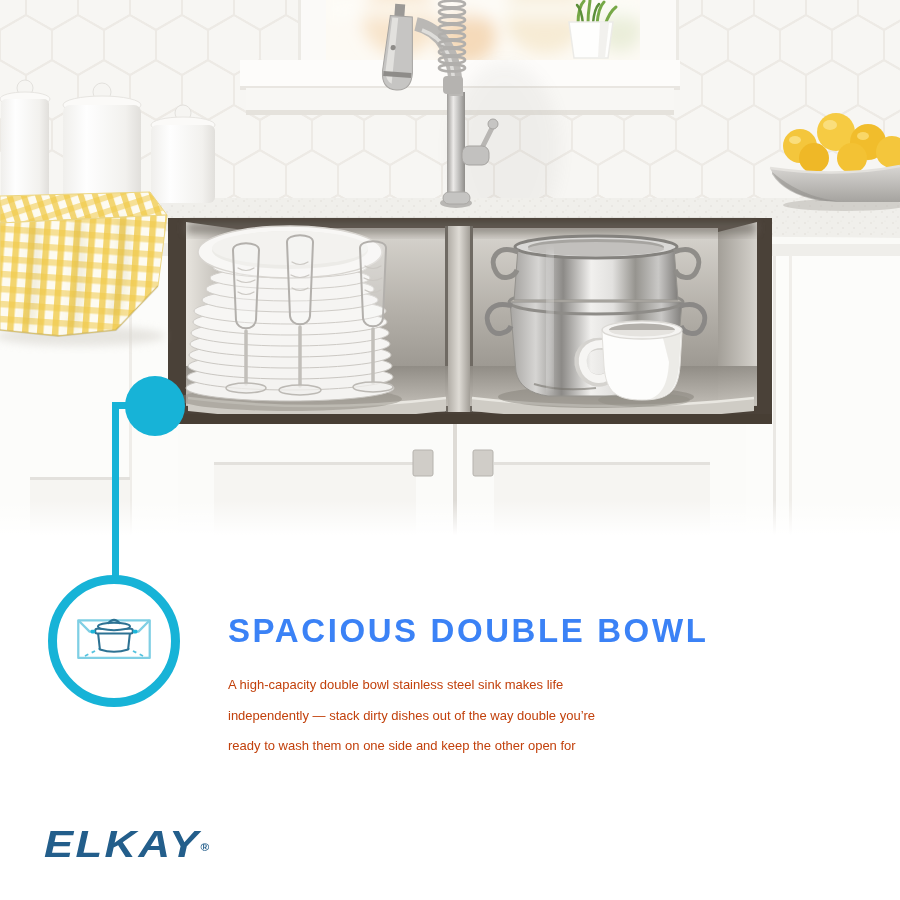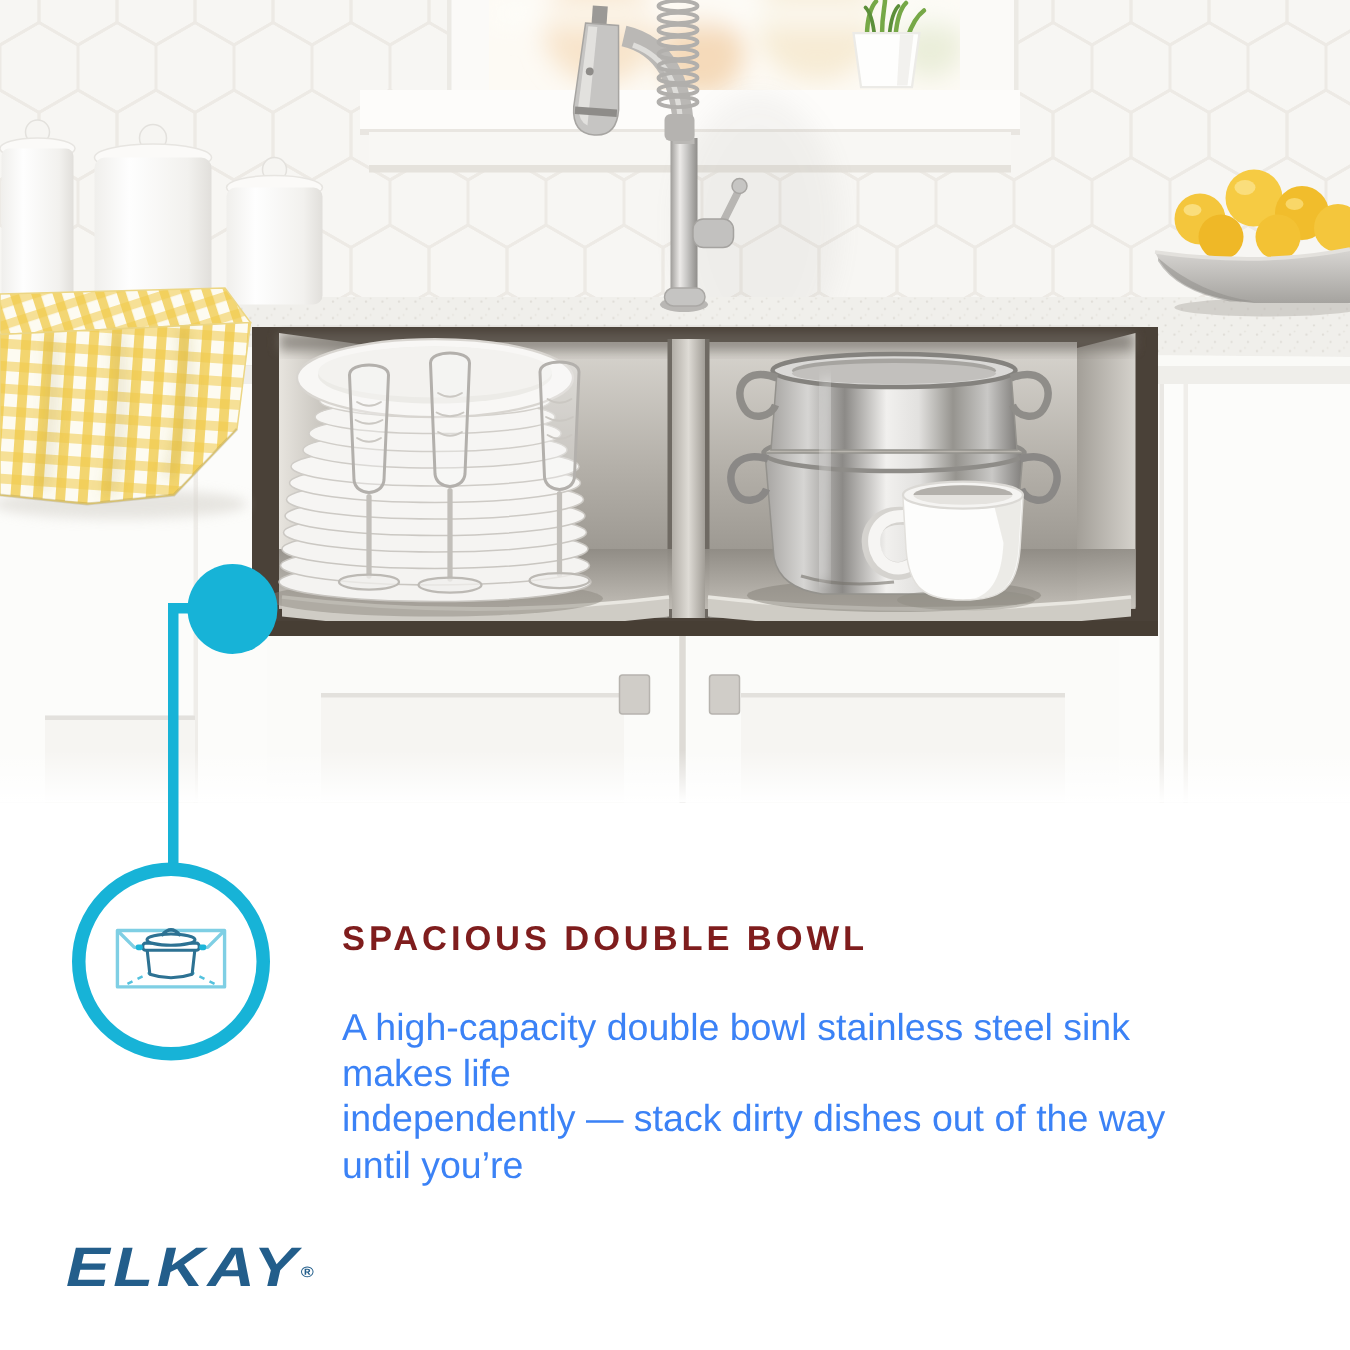--- a/index.html
+++ b/index.html
@@ -5,22 +5,22 @@
   html,body{margin:0;padding:0;background:#ffffff;}
   body{font-family:"Liberation Sans", sans-serif;}
   .stage{position:relative;width:900px;height:900px;background:#ffffff;overflow:hidden;}
   .photo{position:absolute;left:0;top:0;width:900px;height:535px;}
   
   .dot{position:absolute;left:125px;top:376px;width:60px;height:60px;border-radius:50%;background:#17b3d7;}
   .leader-h{position:absolute;left:112px;top:402px;width:48px;height:7px;background:#17b3d7;}
   .leader-v{position:absolute;left:112px;top:402px;width:7px;height:176px;background:#17b3d7;}
   .ring{position:absolute;left:48px;top:575px;width:132px;height:132px;border:9px solid #17b3d7;border-radius:50%;box-sizing:border-box;background:#ffffff;display:flex;align-items:center;justify-content:center;}
   
-  .headline{position:absolute;left:228px;top:612px;font-size:23px;font-weight:800;letter-spacing:2.6px;color:#7f1d1d;white-space:nowrap;}
-  .bodycopy{position:absolute;left:228px;top:670px;width:560px;font-size:25px;line-height:30.7px;color:#3b82f6;}
+  .headline{position:absolute;left:228px;top:612px;font-size:33px;font-weight:800;letter-spacing:2.6px;color:#3b82f6;white-space:nowrap;}
+  .bodycopy{position:absolute;left:228px;top:670px;width:560px;font-size:13px;line-height:30.7px;color:#c2410c;}
   .brand{position:absolute;left:44px;top:824px;color:#235e8b;font-weight:bold;font-style:italic;font-size:37px;letter-spacing:2px;transform:scaleX(1.18);transform-origin:left center;white-space:nowrap;}
   .brand sup{font-size:10px;font-style:normal;letter-spacing:0;vertical-align:6px;}
 </style>
 </head>
 <body>
 
 <div class="stage">
 
   <svg class="photo" viewBox="0 0 900 535" aria-hidden="true">
     <defs>
@@ -390,18 +390,19 @@
         <rect x="25" y="28" width="5" height="4" rx="1.5" fill="#1cb5d9"></rect>
         <rect x="70" y="28" width="5" height="4" rx="1.5" fill="#1cb5d9"></rect>
       </g>
     </svg>
   </div>
 
   <div class="headline">SPACIOUS DOUBLE BOWL</div>
 
   <div class="bodycopy">
     <div>A high-capacity double bowl stainless steel sink makes life</div>
-    <div>independently — stack dirty dishes out of the way until you’re</div>
+    <div>independently — stack dirty dishes out of the way double you’re</div>
+    <div>ready to wash them on one side and keep the other open for</div>
   </div>
 
   <div class="brand"><span>ELKAY</span><sup>®</sup></div>
 
 </div>
 
 </body></html>

